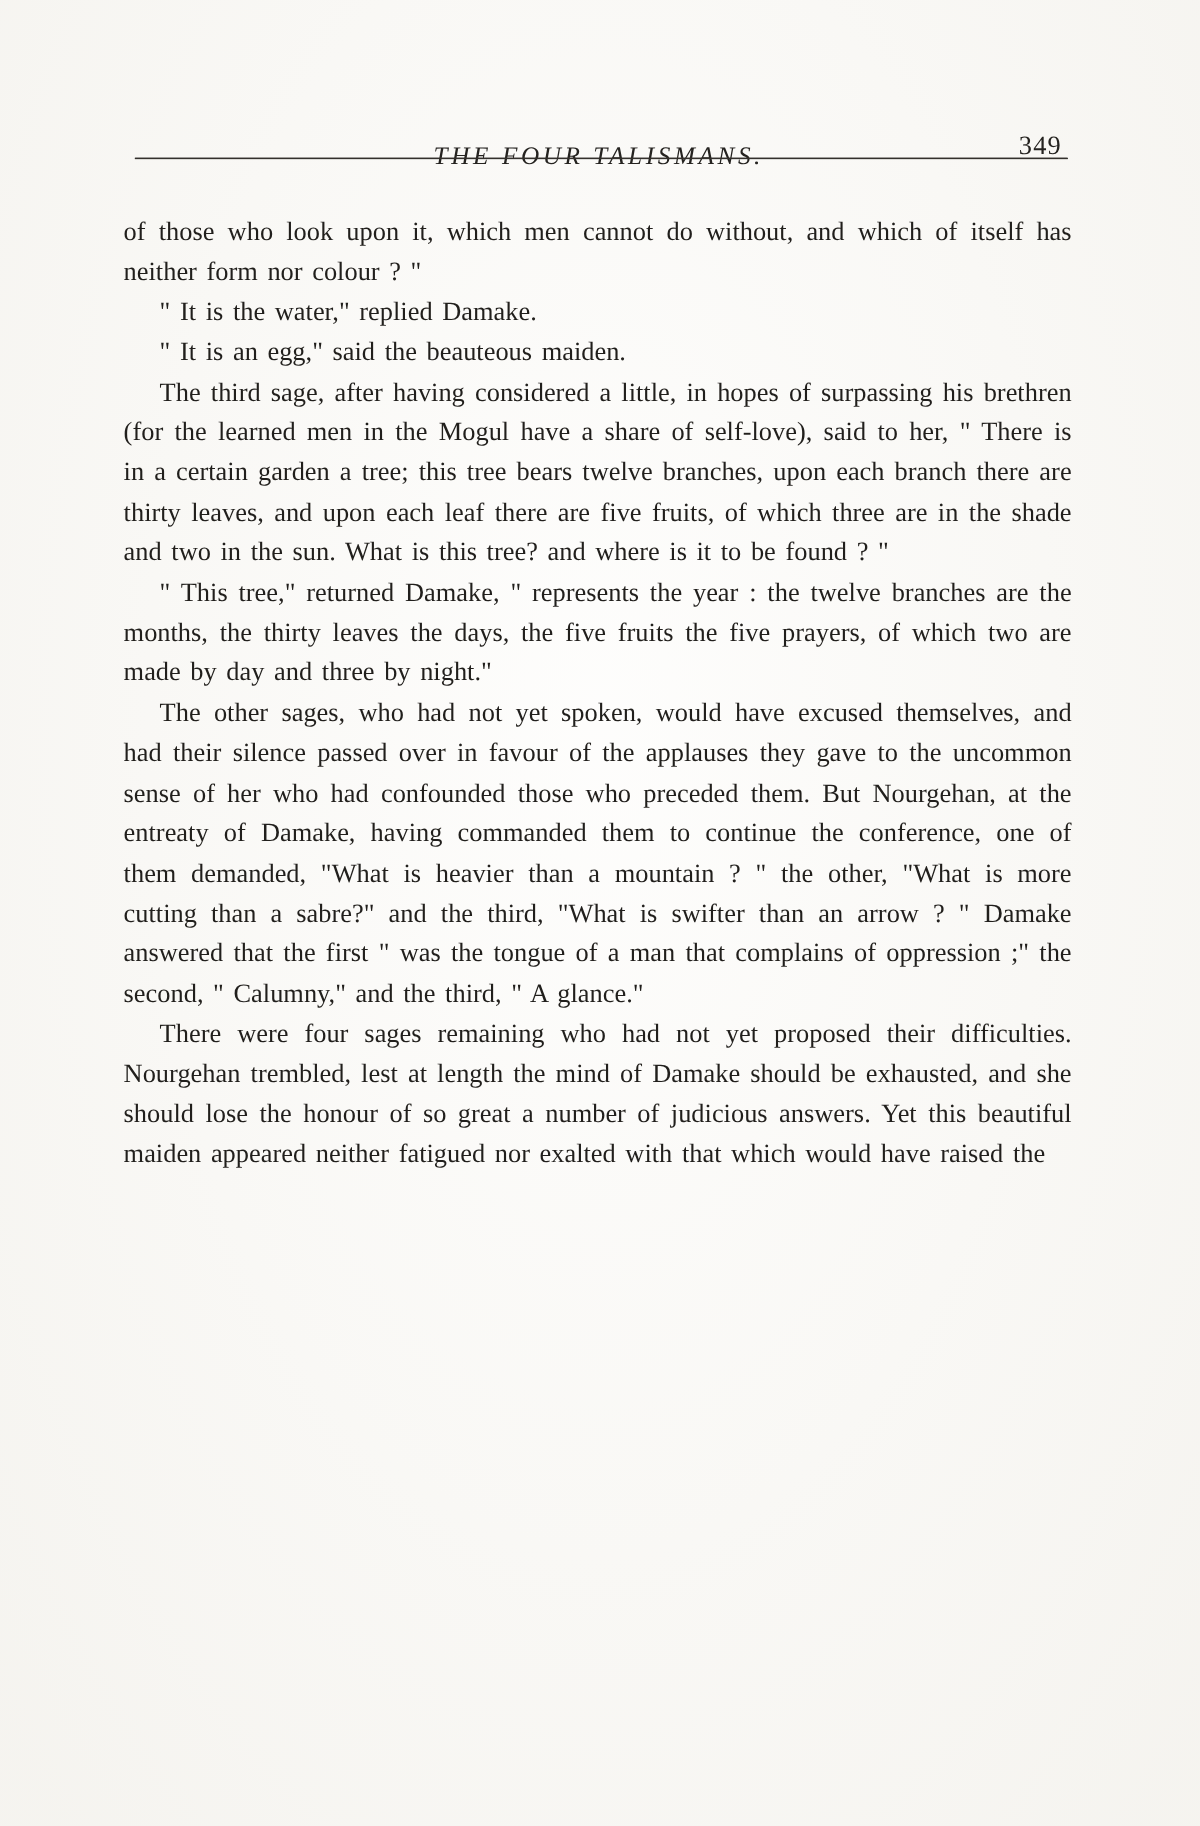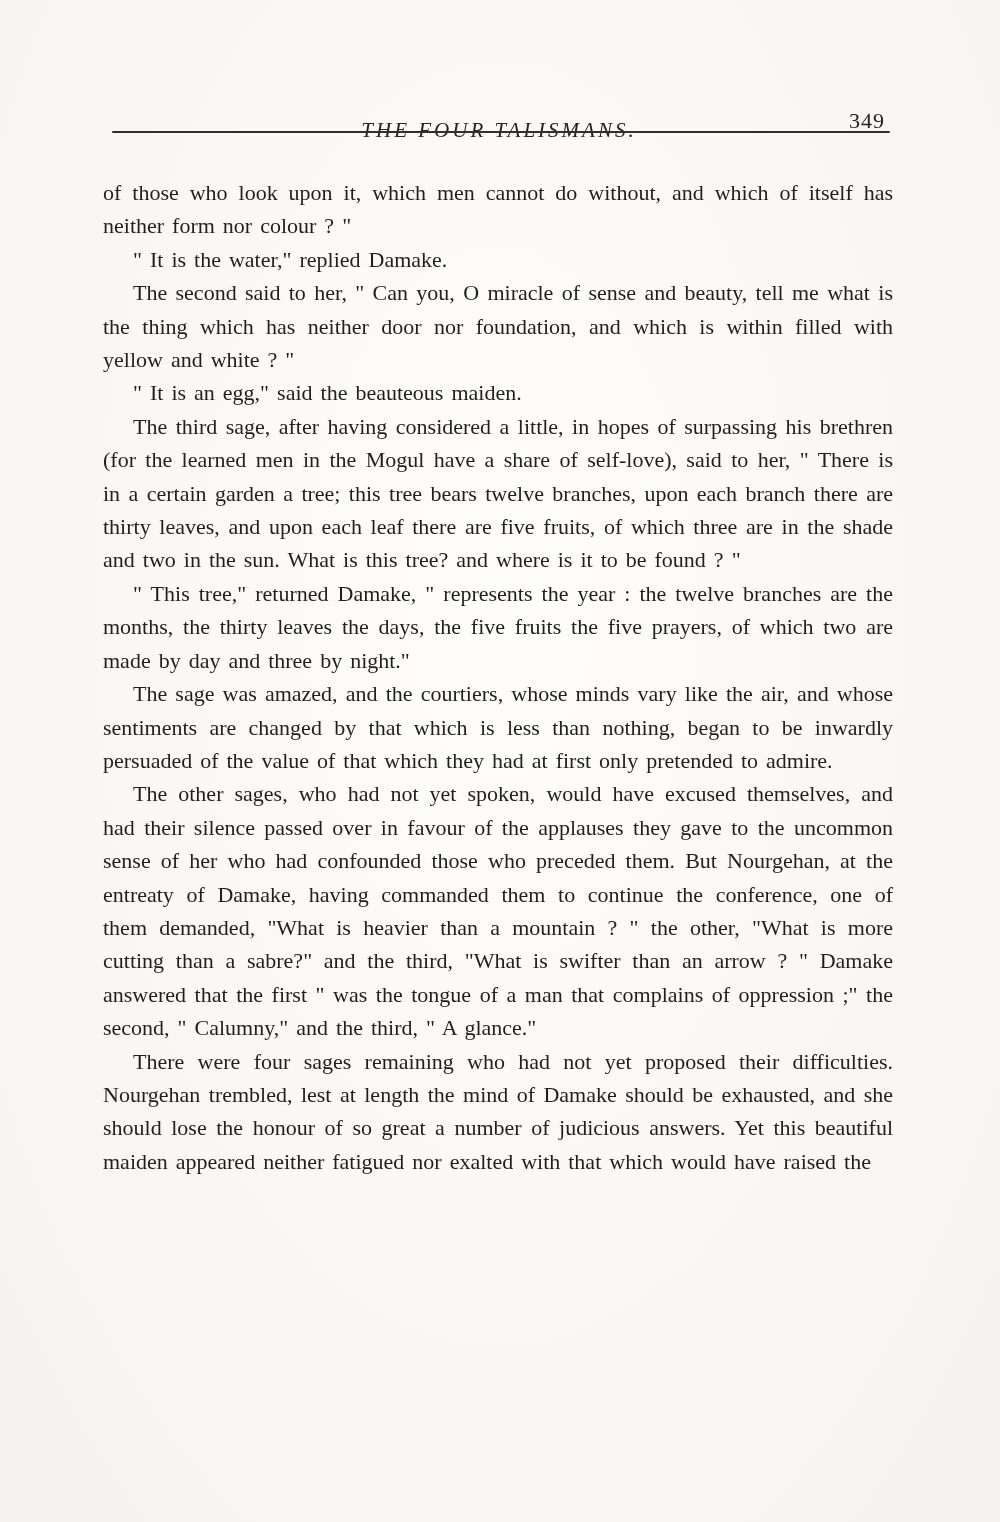--- a/index.html
+++ b/index.html
@@ -82,22 +82,20 @@
   <div class="header">
     <span class="running-title">THE FOUR TALISMANS.</span>
     <span class="page-number">349</span>
   </div>
 
   <div class="rule"></div>
 
   <div class="body-text">
     <p class="par no-indent">of those who look upon it, which men cannot do without, and which of itself has neither form nor colour ? "</p>
     <p class="par">" It is the water," replied Damake.</p>
-    <p class="par">The second said to her, " Can you, O miracle of sense and beauty, tell me what is the thing which has neither door nor foundation, and which is within filled with yellow and white ? "</p>
     <p class="par">" It is an egg," said the beauteous maiden.</p>
     <p class="par">The third sage, after having considered a little, in hopes of surpassing his brethren (for the learned men in the Mogul have a share of self-love), said to her, " There is in a certain garden a tree; this tree bears twelve branches, upon each branch there are thirty leaves, and upon each leaf there are five fruits, of which three are in the shade and two in the sun.  What is this tree? and where is it to be found ? "</p>
     <p class="par">" This tree," returned Damake, " represents the year : the twelve branches are the months, the thirty leaves the days, the five fruits the five prayers, of which two are made by day and three by night."</p>
-    <p class="par">The sage was amazed, and the courtiers, whose minds vary like the air, and whose sentiments are changed by that which is less than nothing, began to be inwardly persuaded of the value of that which they had at first only pretended to admire.</p>
     <p class="par">The other sages, who had not yet spoken, would have excused themselves, and had their silence passed over in favour of the applauses they gave to the uncommon sense of her who had confounded those who preceded them.  But Nourgehan, at the entreaty of Damake, having commanded them to continue the conference, one of them demanded, "What is heavier than a mountain ? " the other, "What is more cutting than a sabre?" and the third, "What is swifter than an arrow ? "   Damake answered that the first " was the tongue of a man that complains of oppression ;" the second, " Calumny," and the third, " A glance."</p>
     <p class="par">There were four sages remaining who had not yet proposed their difficulties.  Nourgehan trembled, lest at length the mind of Damake should be exhausted, and she should lose the honour of so great a number of judicious answers.  Yet this beautiful maiden appeared neither fatigued nor exalted with that which would have raised the</p>
   </div>
 
 </div>
 
 </body></html>

